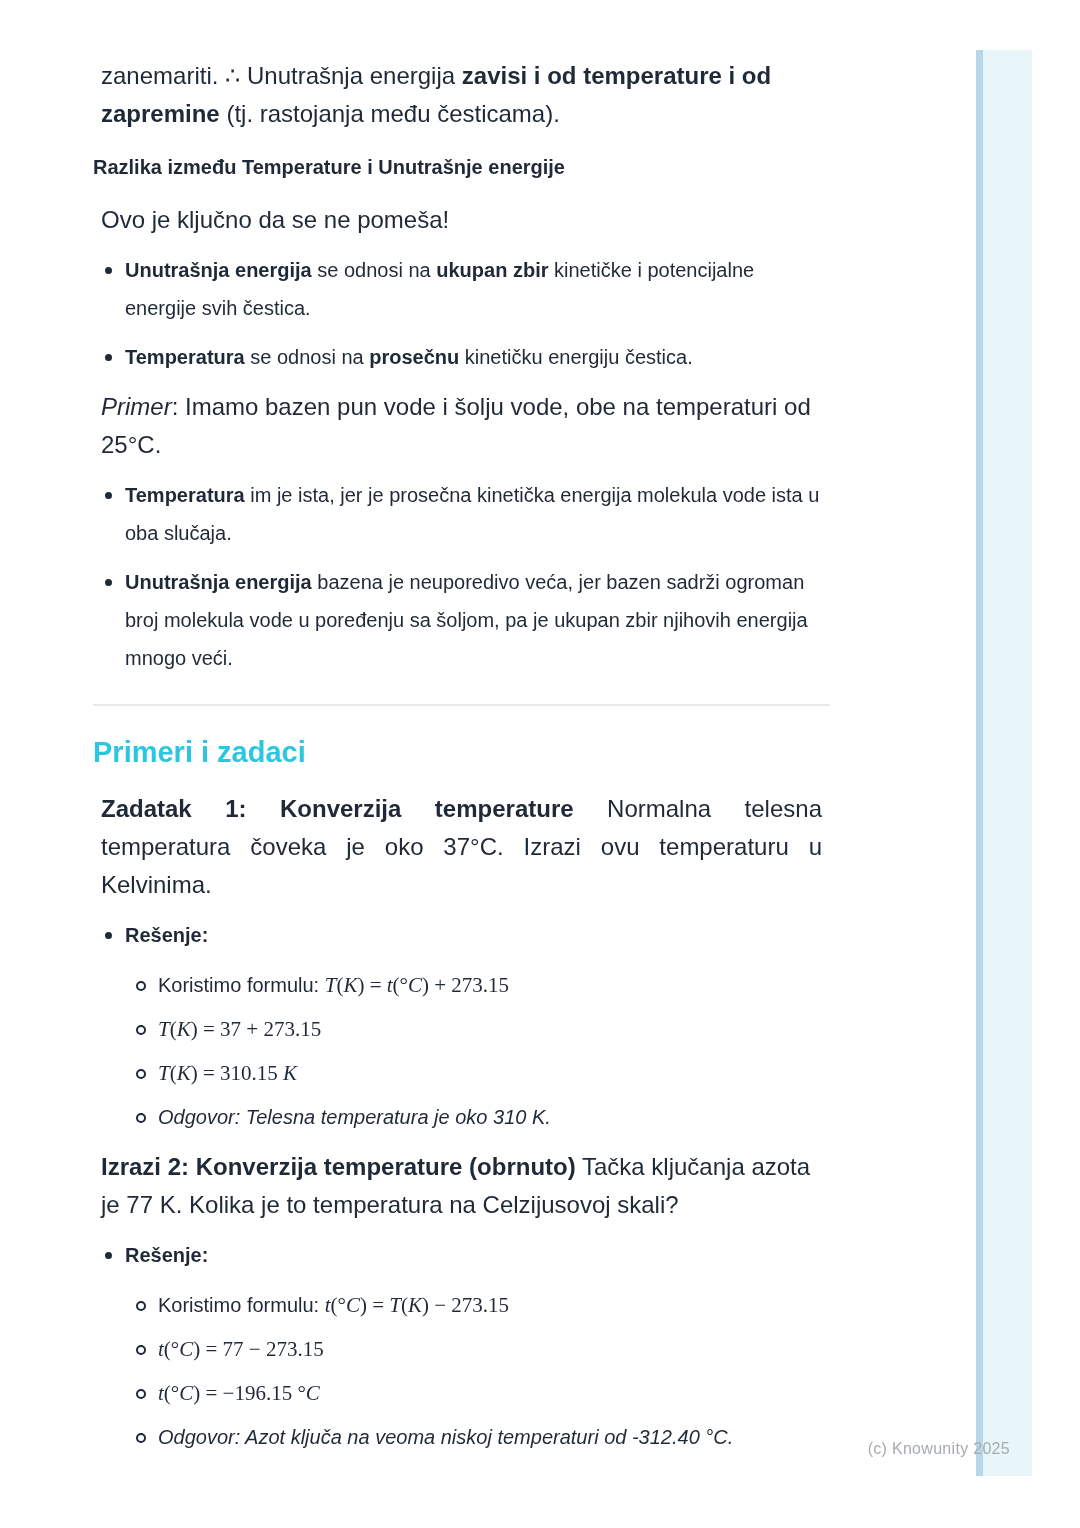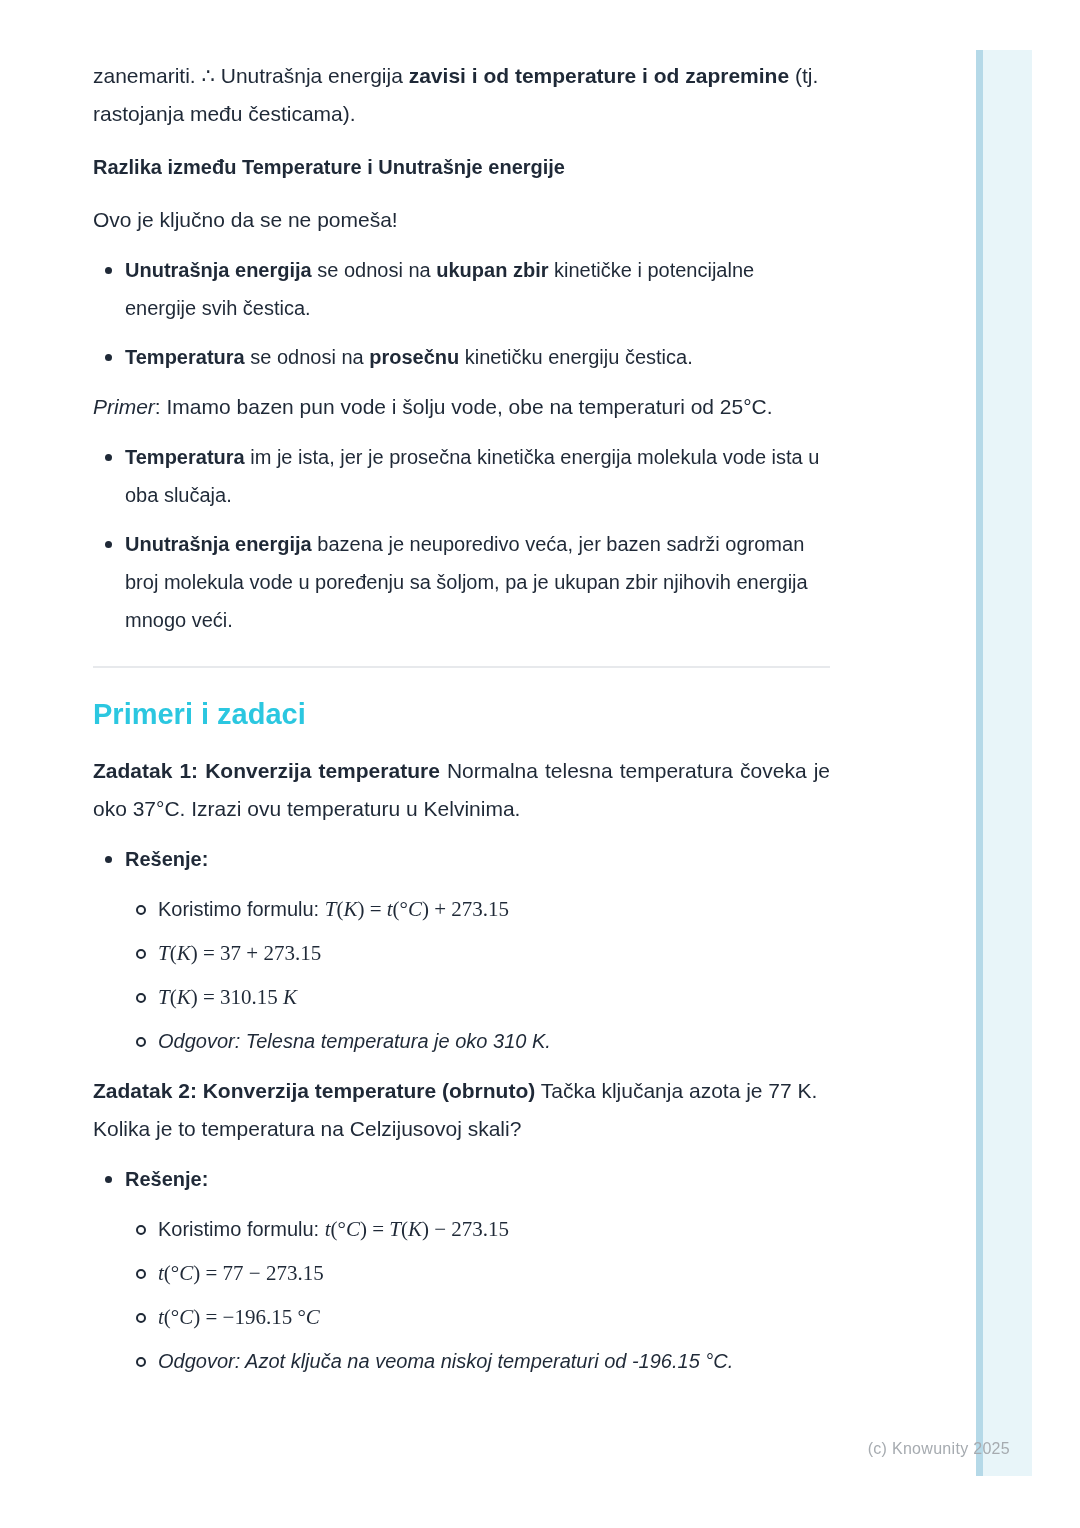--- a/index.html
+++ b/index.html
@@ -21,21 +21,21 @@
     border-left: 7px solid #b5d9e8;
     z-index: 1;
   }
   .content {
     position: absolute;
     left: 93px;
     top: 45px;
     width: 737px;
     z-index: 2;
   }
-  p { font-size: 21px; line-height: 38px; margin: 12px 0; }
+  p { font-size: 24px; line-height: 38px; margin: 12px 8px; }
   h2 { font-size: 20px; line-height: 38px; font-weight: bold; margin: 15px 0; }
   h1 {
     font-size: 29px;
     line-height: 42px;
     font-weight: bold;
     color: #2bc7e0;
     margin: 25px 0 17px 0;
   }
   hr {
     border: none;
@@ -132,30 +132,30 @@
       <b>Rešenje:</b>
       <ul class="sub">
           <li><span>Koristimo formulu: </span><span class="math"><i>T</i>(<i>K</i>) = <i>t</i>(°<i>C</i>) + 273.15</span></li>
           <li><span class="math"><i>T</i>(<i>K</i>) = 37 + 273.15</span></li>
           <li><span class="math"><i>T</i>(<i>K</i>) = 310.15 <i>K</i></span></li>
           <li><i>Odgovor: Telesna temperatura je oko 310 K.</i></li>
         </ul>
     </li>
   </ul>
 
-  <p><b>Zadatak 2: Konverzija temperature (obrnuto)</b><span> Tačka ključanja azota je 77 K. Kolika je to temperatura na Celzijusovoj skali?</span></p>
+  <p><b>Izrazi 2: Konverzija temperature (obrnuto)</b><span> Tačka ključanja azota je 77 K. Kolika je to temperatura na Celzijusovoj skali?</span></p>
 
   <ul class="l1">
     <li>
       <b>Rešenje:</b>
       <ul class="sub">
           <li><span>Koristimo formulu: </span><span class="math"><i>t</i>(°<i>C</i>) = <i>T</i>(<i>K</i>) − 273.15</span></li>
           <li><span class="math"><i>t</i>(°<i>C</i>) = 77 − 273.15</span></li>
           <li><span class="math"><i>t</i>(°<i>C</i>) = −196.15 °<i>C</i></span></li>
-          <li><i>Odgovor: Azot ključa na veoma niskoj temperaturi od -196.15 °C.</i></li>
+          <li><i>Odgovor: Azot ključa na veoma niskoj temperaturi od -312.40 °C.</i></li>
         </ul>
     </li>
   </ul>
 
 
 </main>
 
 <div class="copyright">(c) Knowunity 2025</div>
 
 </body></html>

